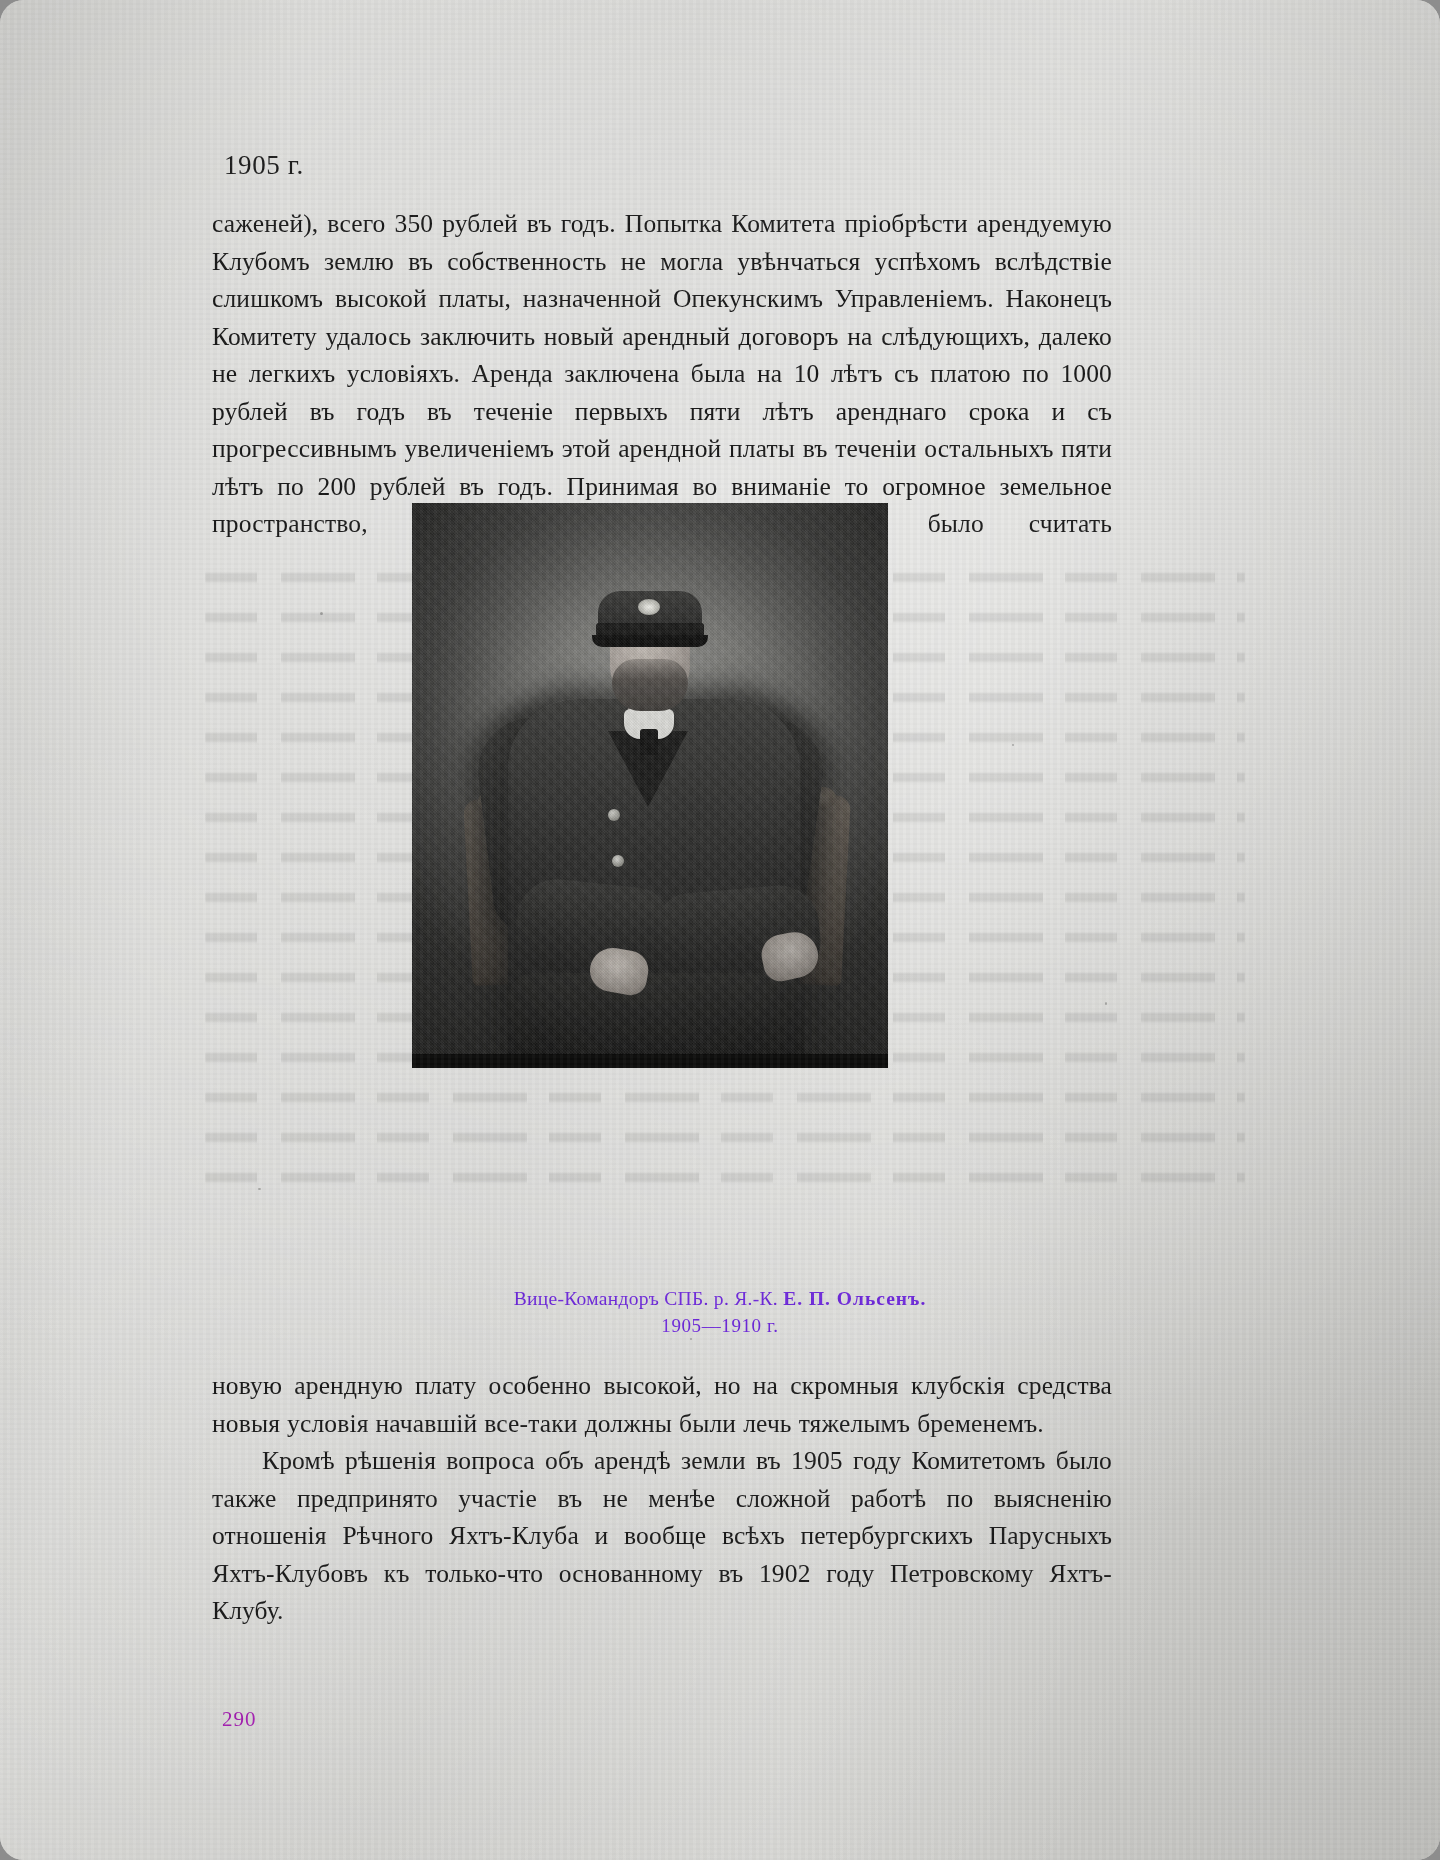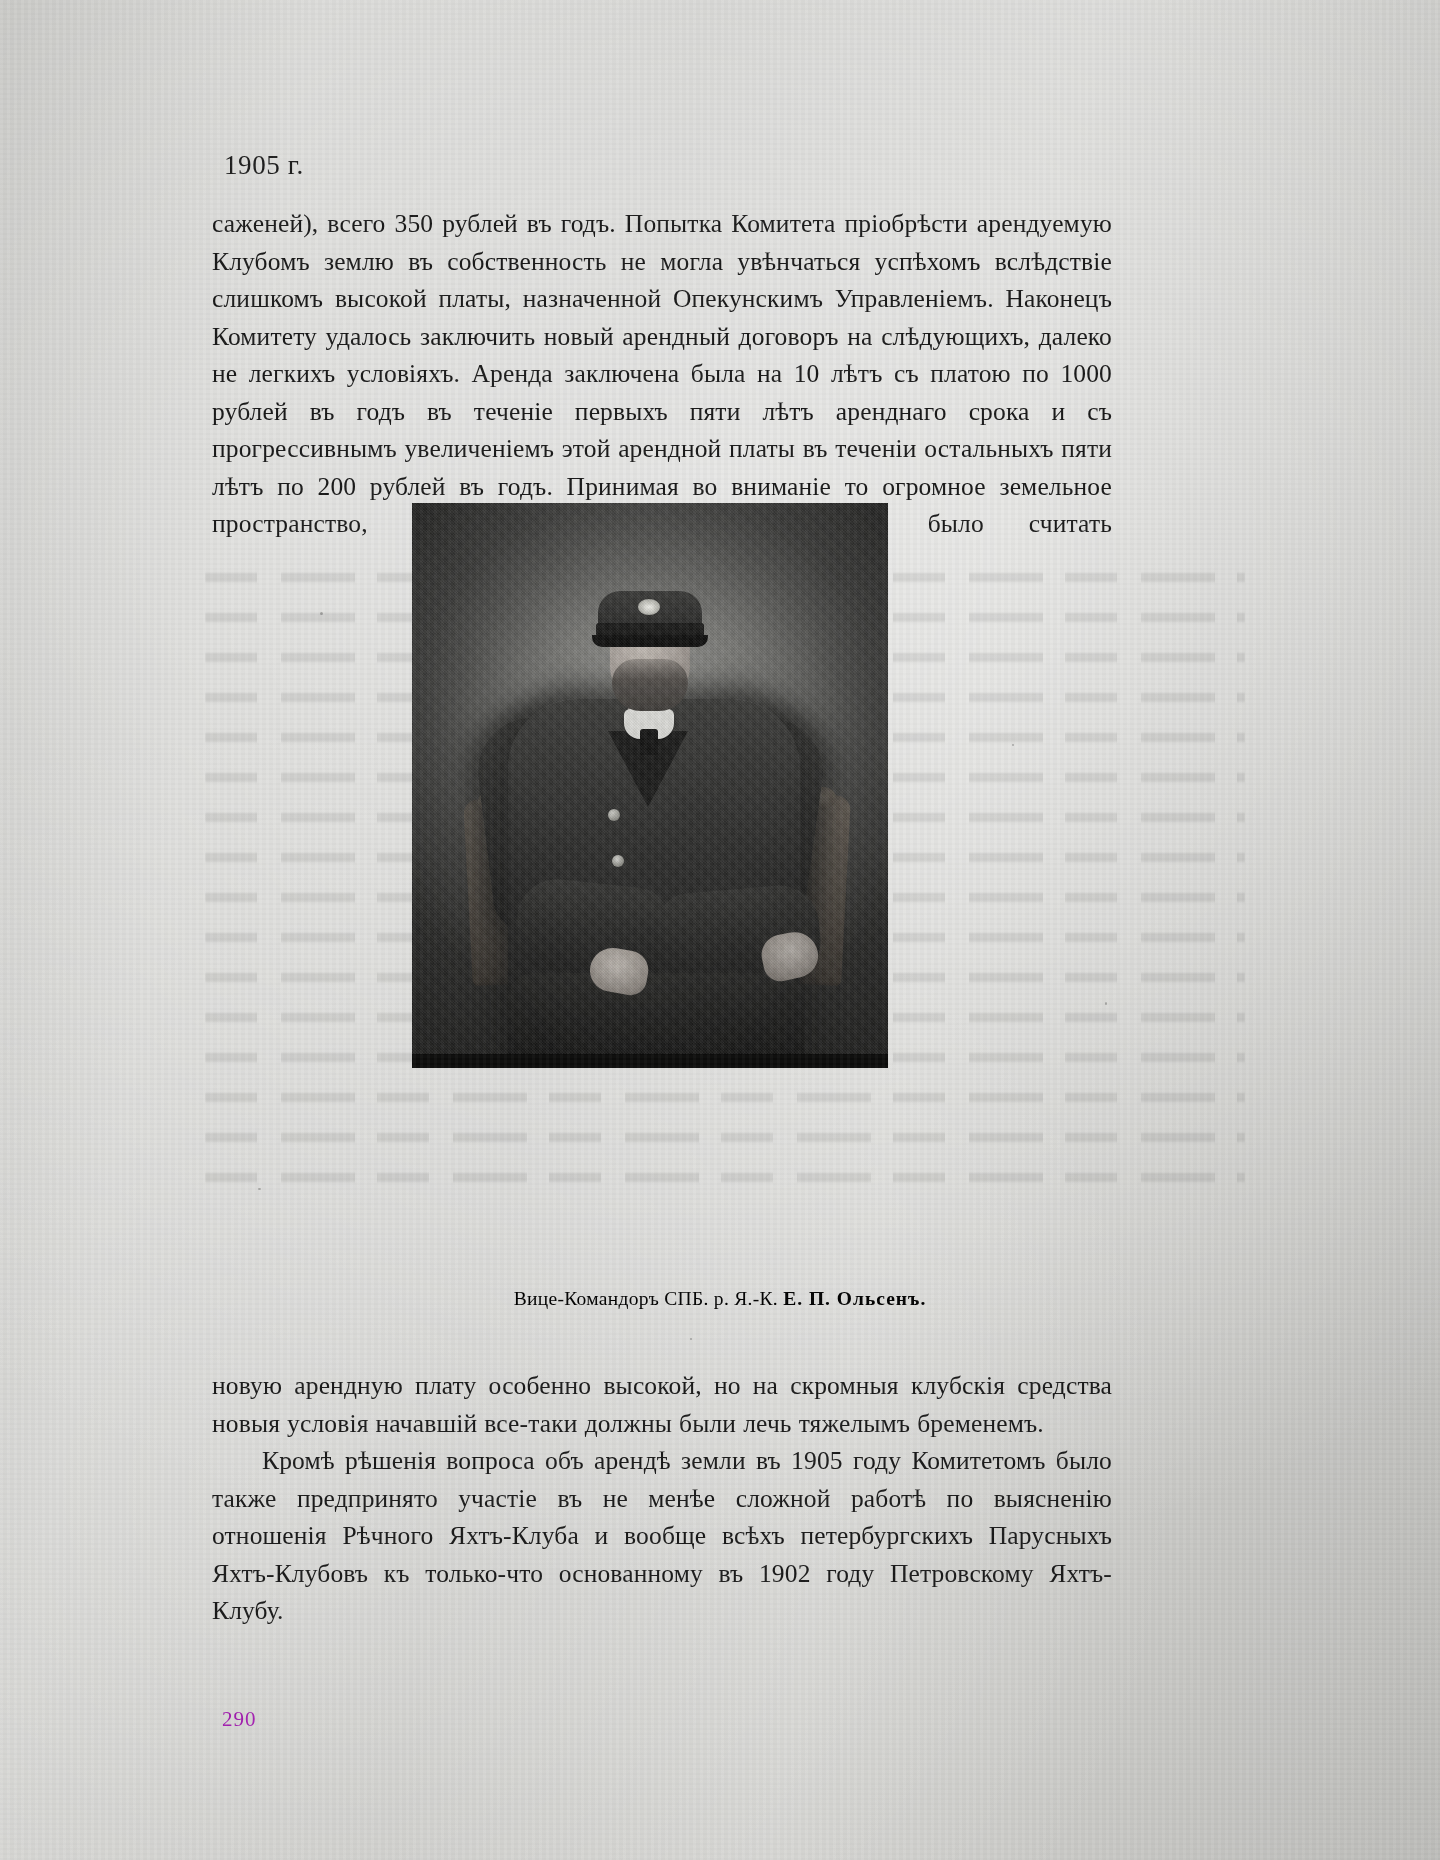--- a/index.html
+++ b/index.html
@@ -8,20 +8,21 @@
     background: #8d8d8d;
   }
   #page {
     position: relative;
     width: 1440px;
     height: 1860px;
     margin: 0 auto;
     background: #c9c9c6;
     overflow: hidden;
     font-family: "Liberation Serif", "DejaVu Serif", serif;
+    border-radius: 24px;
   }
   
   #paper {
     position: absolute;
     inset: 0;
     background:
       radial-gradient(ellipse 120% 80% at 50% 30%, rgba(255,255,255,0.55), rgba(255,255,255,0) 70%),
       radial-gradient(ellipse 90% 60% at 20% 80%, rgba(255,255,255,0.25), rgba(255,255,255,0) 70%),
       linear-gradient(100deg, #c4c4c1 0%, #d2d2cf 18%, #cbcbc8 40%, #d4d4d1 62%, #c6c6c3 85%, #bdbdba 100%);
   }
@@ -305,21 +306,21 @@
     background: #0d0d0c;
   }
   .caption {
     position: absolute;
     left: 0;
     top: 1285px;
     width: 1440px;
     text-align: center;
     font-size: 19.5px;
     line-height: 27px;
-    color: #000000;
+    color: #6d28d9;
     letter-spacing: 0.3px;
   }
   .caption .nm { font-weight: bold; letter-spacing: 1px; }
   .caption .years { display: block; font-size: 19px; letter-spacing: 0.6px; }
   .folio {
     position: absolute;
     left: 222px;
     top: 1707px;
     font-size: 21px;
     color: #a21caf;
@@ -376,20 +377,21 @@
           <div class="fig-hand-r"></div>
 
           <div class="ph-vign"></div>
           <div class="ph-noise"></div>
           <div class="photo-dark-band"></div>
         </div>
       </div>
 
       <div class="caption">
         <span>Вице-Командоръ СПБ. р. Я.-К. </span><span class="nm">Е. П. Ольсенъ.</span>
+        <span class="years">1905—1910 г.</span>
       </div>
     </div>
 
     <div class="body-col" style="top:1367px;">
       <p class="para">новую арендную плату особенно высокой, но на скромныя клубскія средства новыя условія начавшій все-таки должны были лечь тяжелымъ бременемъ.</p>
       <p class="para indent">Кромѣ рѣшенія вопроса объ арендѣ земли въ 1905 году Комитетомъ было также предпринято участіе въ не менѣе сложной работѣ по выясненію отношенія Рѣчного Яхтъ-Клуба и вообще всѣхъ петербургскихъ Парусныхъ Яхтъ-Клубовъ къ только-что основанному въ 1902 году Петровскому Яхтъ-Клубу.</p>
     </div>
 
     <div class="folio">290</div>
 

